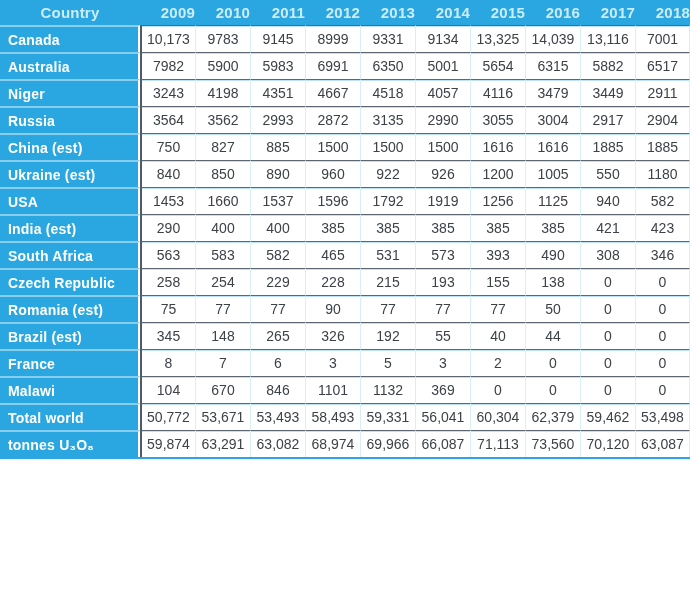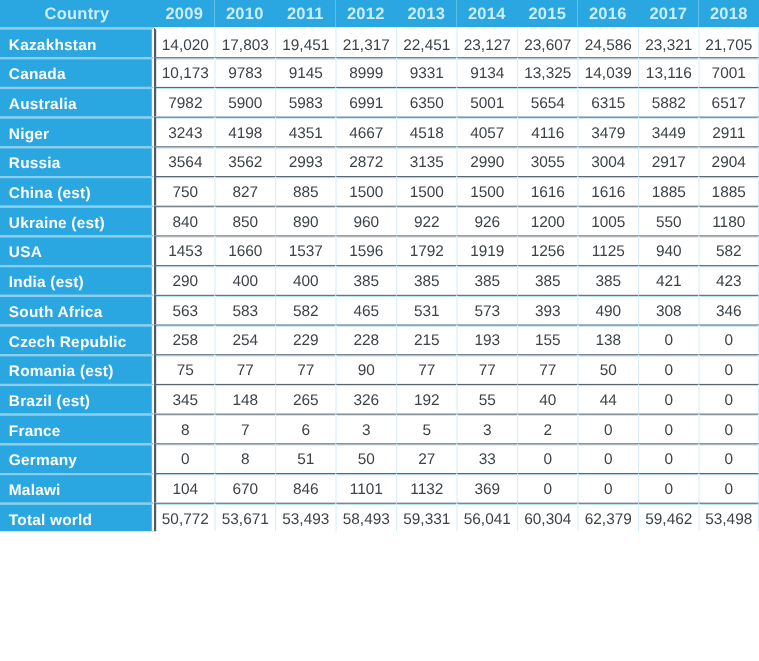--- a/index.html
+++ b/index.html
@@ -21,21 +21,21 @@
     border-bottom: 2px solid #2AA7E0;
   }
   col.country-col { width: 140px; }
   col.year-col { width: 55px; }
 
   th.hdr {
     background: #2AA7E0;
     color: #CBEDFB;
     font-size: 15px;
     font-weight: 700;
-    text-align: center;
+    text-align: right;
     height: 25px;
     padding: 0;
     letter-spacing: 0.2px;
   }
   th.hdr.country { text-align: center; }
 
   td.label {
     background: #2AA7E0;
     color: #ffffff;
     font-size: 14px;
@@ -95,33 +95,20 @@
         <th class="hdr">2012</th>
         <th class="hdr">2013</th>
         <th class="hdr">2014</th>
         <th class="hdr">2015</th>
         <th class="hdr">2016</th>
         <th class="hdr">2017</th>
         <th class="hdr">2018</th>
       </tr>
     </thead>
     <tbody>
-        <tr class="first-row">
-          <td class="label">Kazakhstan</td>
-          <td class="data first-col">14,020</td>
-          <td class="data">17,803</td>
-          <td class="data">19,451</td>
-          <td class="data">21,317</td>
-          <td class="data">22,451</td>
-          <td class="data">23,127</td>
-          <td class="data">23,607</td>
-          <td class="data">24,586</td>
-          <td class="data">23,321</td>
-          <td class="data last-col">21,705</td>
-        </tr>
         <tr>
           <td class="label">Canada</td>
           <td class="data first-col">10,173</td>
           <td class="data">9783</td>
           <td class="data">9145</td>
           <td class="data">8999</td>
           <td class="data">9331</td>
           <td class="data">9134</td>
           <td class="data">13,325</td>
           <td class="data">14,039</td>
@@ -278,33 +265,20 @@
           <td class="data">6</td>
           <td class="data">3</td>
           <td class="data">5</td>
           <td class="data">3</td>
           <td class="data">2</td>
           <td class="data">0</td>
           <td class="data">0</td>
           <td class="data last-col">0</td>
         </tr>
         <tr>
-          <td class="label">Germany</td>
-          <td class="data first-col">0</td>
-          <td class="data">8</td>
-          <td class="data">51</td>
-          <td class="data">50</td>
-          <td class="data">27</td>
-          <td class="data">33</td>
-          <td class="data">0</td>
-          <td class="data">0</td>
-          <td class="data">0</td>
-          <td class="data last-col">0</td>
-        </tr>
-        <tr>
           <td class="label">Malawi</td>
           <td class="data first-col">104</td>
           <td class="data">670</td>
           <td class="data">846</td>
           <td class="data">1101</td>
           <td class="data">1132</td>
           <td class="data">369</td>
           <td class="data">0</td>
           <td class="data">0</td>
           <td class="data">0</td>

